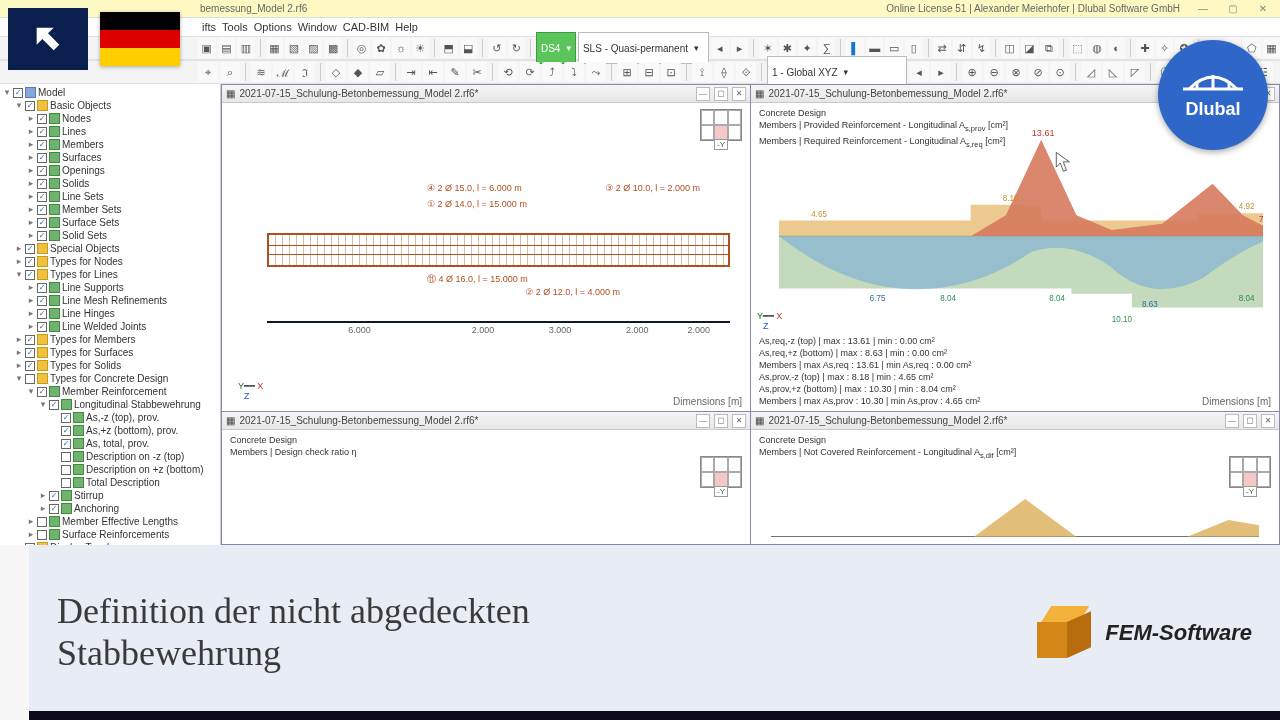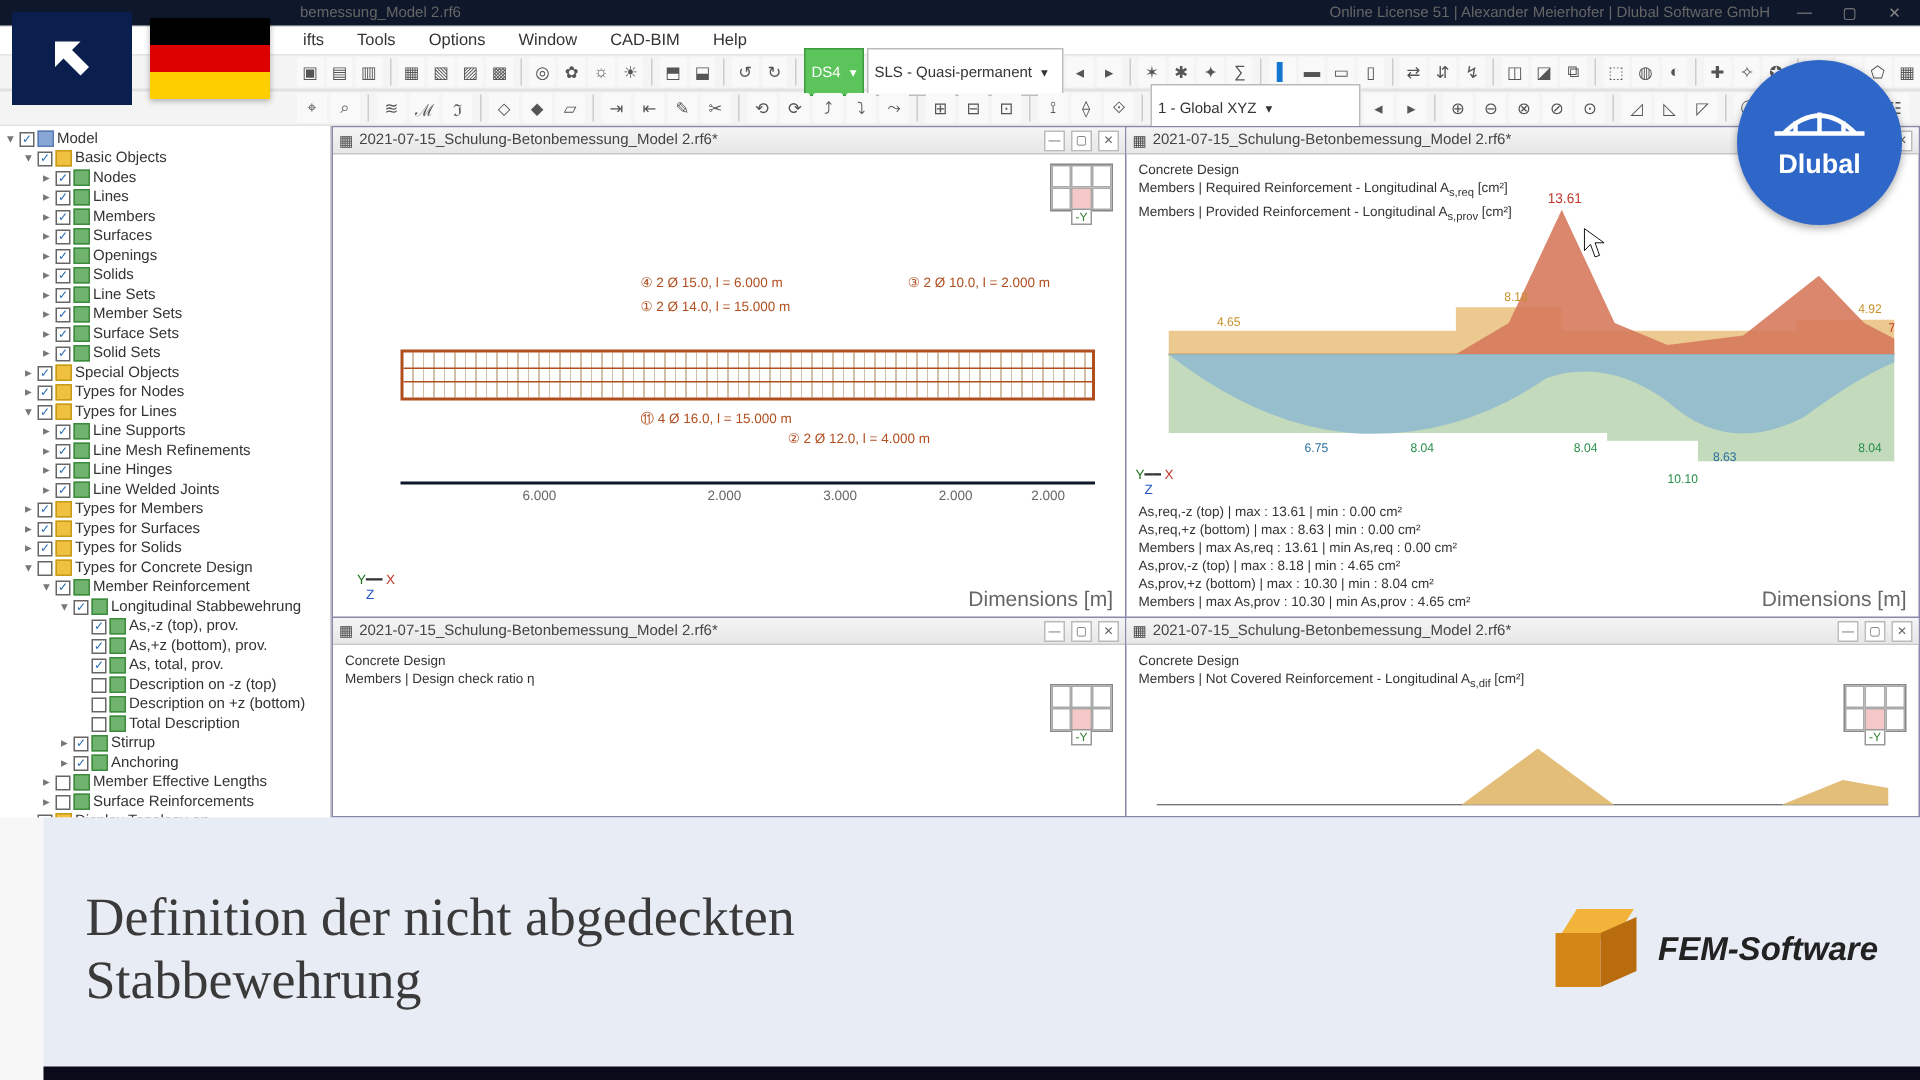--- a/index.html
+++ b/index.html
@@ -1,26 +1,26 @@
 <!DOCTYPE html>
 <html><head>
 <meta charset="utf-8">
 <style>
   * { box-sizing: border-box; margin: 0; padding: 0; }
   html, body { width: 1280px; height: 720px; overflow: hidden; font-family: "Segoe UI", Tahoma, sans-serif; font-size: 11px; color: #333; background: #fff; }
   .app { width: 1280px; height: 720px; position: relative; background: #f7f7f7; }
 
   
-  .titlebar { height: 18px; background: #0f172a; display: flex; align-items: center; justify-content: flex-end; padding: 0 6px; font-size: 10px; color: #666; border-bottom: 1px solid #ddd; position: relative; }
+  .titlebar { height: 18px; background: #fef9c3; display: flex; align-items: center; justify-content: flex-end; padding: 0 6px; font-size: 10px; color: #666; border-bottom: 1px solid #ddd; position: relative; }
   .titlebar .left { position: absolute; left: 200px; }
   .win-controls { display: flex; gap: 8px; margin-left: 12px; }
   .wbtn { width: 22px; height: 14px; display: flex; align-items: center; justify-content: center; color: #888; }
 
   
-  .menubar { height: 18px; display: flex; align-items: center; padding-left: 200px; gap: 18px; background: #fff; font-size: 11px; }
+  .menubar { height: 18px; display: flex; align-items: center; padding-left: 200px; gap: 2px; background: #fff; font-size: 11px; }
   .menubar span { padding: 0 2px; color: #333; }
   .toolbar { height: 24px; display: flex; align-items: center; padding-left: 198px; gap: 2px; background: #f4f4f4; border-top: 1px solid #e2e2e2; border-bottom: 1px solid #e2e2e2; }
   .tb-row2 { padding-left: 198px; }
   .tbn { width: 20px; height: 20px; display: inline-flex; align-items: center; justify-content: center; border: 1px solid transparent; border-radius: 2px; font-size: 11px; color: #555; background: #f9f9f9; }
   .sep { width: 1px; height: 18px; background: #ccc; margin: 0 3px; }
   .combo { height: 32px; border: 1px solid #bbb; background: #fff; font-size: 10px; display: inline-flex; align-items: center; padding: 0 4px; gap: 4px; }
   .combo.green { background: #5bc55b; color: #fff; border-color: #3e9a3e; }
   .combo::after { content: "▾"; color: inherit; margin-left: 2px; font-size: 9px; }
 
   .main { display: flex; height: calc(720px - 18px - 18px - 24px - 24px - 175px); }
@@ -44,21 +44,21 @@
   .pbtn { width: 14px; height: 14px; border: 1px solid #bbb; background: #fff; display:inline-flex;align-items:center;justify-content:center; font-size:8px; color:#666;}
   .pane-body { flex: 1; position: relative; overflow: hidden; }
 
   .viewkey { position: absolute; top: 6px; right: 8px; width: 42px; height: 32px; border: 1px solid #888; background: #fff; display: grid; grid-template-columns: repeat(3,1fr); grid-template-rows: repeat(2,1fr); }
   .viewkey div { border: 0.5px solid #aaa; }
   .viewkey .hl { background: #f5c7c7; }
   .viewkey .lab { position: absolute; background: #fff; border: 1px solid #999; font-size: 8px; color: #2a7a2a; padding: 0 2px; bottom: -10px; right: 13px; }
 
   .axes { position: absolute; left: 16px; bottom: 10px; font-size: 9px; }
   .axes .y { color: #1a6f1a; } .axes .x { color: #c0392b; } .axes .z { color: #2457c5; }
-  .dim-note { position: absolute; right: 8px; bottom: 4px; font-size: 14px; color: #666; }
+  .dim-note { position: absolute; right: 8px; bottom: 4px; font-size: 10px; color: #666; }
 
   .rebar-draw { position: absolute; left: 45px; top: 130px; right: 20px; }
   .beamline { height: 34px; border: 2px solid #b04e1e; background: repeating-linear-gradient(90deg,#fff 0 6px,#d0bfa6 6px 7px); position: relative; }
   .beamline::before, .beamline::after { content:""; position:absolute; left:0; right:0; height:1px; background:#b04e1e; }
   .beamline::before { top: 10px;} .beamline::after { bottom: 10px;}
   .dim-row { display:flex; font-size: 9px; color:#666; margin-top: 4px; height: 20px; align-items: flex-end;}
   .dim-row span { flex: 0 0 auto; border-top: 2px solid #0f172a; padding-top: 2px; text-align: center;}
   .rbl { font-size: 9px; color: #b04e1e; position: absolute;}
 
   
@@ -498,22 +498,22 @@
           <span>▦</span>
           <span>2021-07-15_Schulung-Betonbemessung_Model 2.rf6*</span>
           <span class="spacer"></span>
           <span class="pbtn">—</span>
           <span class="pbtn">▢</span>
           <span class="pbtn">✕</span>
         </div>
         <div class="pane-body">
           <div class="design-text">
             <div>Concrete Design</div>
+            <div><span>Members | Provided Reinforcement - Longitudinal A</span><sub>s,prov</sub><span> [cm²]</span></div>
             <div><span>Members | Required Reinforcement - Longitudinal A</span><sub>s,req</sub><span> [cm²]</span></div>
-            <div><span>Members | Provided Reinforcement - Longitudinal A</span><sub>s,prov</sub><span> [cm²]</span></div>
           </div>
           <div class="chart">
             <svg viewBox="0 0 480 210" preserveAspectRatio="none">
               <line x1="0" y1="110" x2="480" y2="110" stroke="#444" stroke-width="1.5"></line>
 
               <path d="M0,95 L190,95 L190,80 L260,80 L260,95 L415,95 L415,88 L480,88 L480,110 L0,110 Z" fill="#e9bf7a" fill-opacity="0.85"></path>
 
               <path d="M0,110 L190,110 L225,90 L260,18 L295,90 L330,104 L380,98 L430,60 L460,90 L480,100 L480,110 Z" fill="#d67a5d" fill-opacity="0.9"></path>
               <text x="262" y="14" font-size="9" fill="#c0392b" text-anchor="middle">13.61</text>
               <text x="32" y="92" font-size="8" fill="#c9902a">4.65</text>

